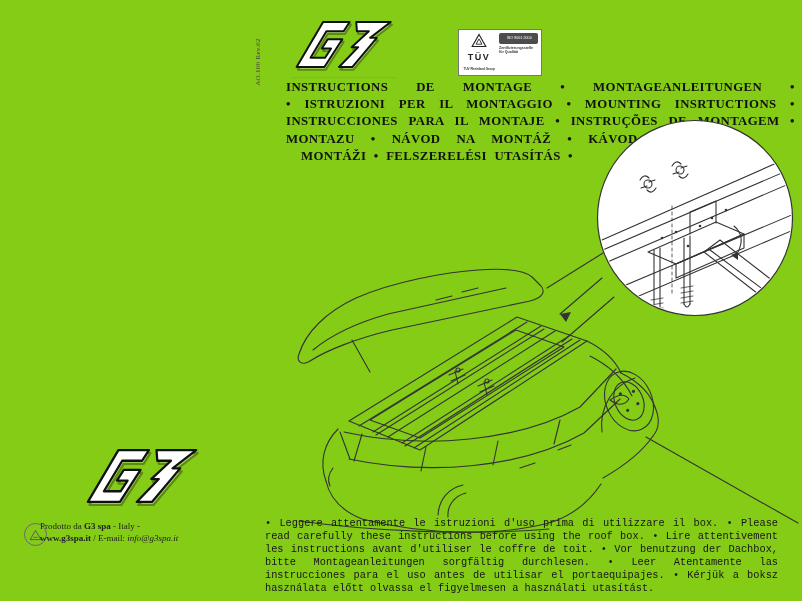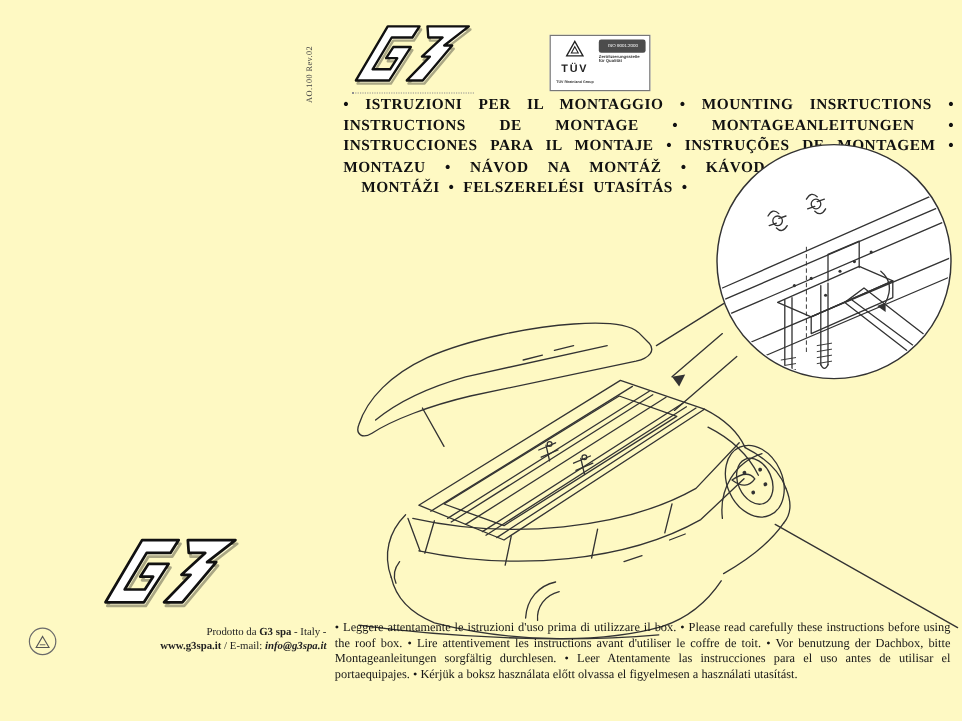--- a/index.html
+++ b/index.html
@@ -1,16 +1,16 @@
 <!DOCTYPE html>
 <html><head>
 <meta charset="utf-8">
 <style>
   html,body{margin:0;padding:0;background:#fff;}
-  .page{position:relative;width:802px;height:601px;background:#fef9c3;
+  .page{position:relative;width:802px;height:601px;background:#84cc16;
         font-family:"Liberation Serif",serif;color:#1b1b1b;overflow:hidden;}
   
   .doc-code{position:absolute;left:230px;top:57px;width:58px;height:10px;
             font-size:7px;color:#444;text-align:center;letter-spacing:.3px;
             transform:rotate(-90deg);transform-origin:center;white-space:nowrap;}
   
   .logo-top{position:absolute;left:284px;top:16px;width:114px;height:57px;}
   .logo-tagline{position:absolute;left:293px;top:77px;width:102px;height:0;
                 border-top:1px dotted #8f8f8f;}
   .logo-bottom{position:absolute;left:78px;top:441px;width:122px;height:70px;}
@@ -29,27 +29,27 @@
   .tuv-sub{color:#333;font-weight:bold;font-size:6px;line-height:6px;overflow:hidden;}
   .tuv-sub span{display:inline-block;transform:scale(.6);transform-origin:0 0;white-space:normal;width:64px;}
   
   .title{position:absolute;left:286px;top:79px;width:509px;font-weight:bold;
          font-size:12.8px;line-height:17.2px;letter-spacing:.4px;color:#111;}
   .tl{text-align:justify;text-align-last:justify;height:17.2px;overflow:hidden;}
   .tl.w4{width:352px;}
   .tl.w5{width:378px;}
   .tl.w6{width:272px;margin-left:15px;}
   
-  .footer{position:absolute;left:279px;top:517px;width:513px;font-size:10.3px;
-          line-height:13px;text-align:justify;color:#161616;}
-  
-  .company{position:absolute;left:40px;top:521px;width:232px;text-align:right;
+  .footer{position:absolute;left:265px;top:517px;width:513px;font-size:10.3px;
+          line-height:13px;text-align:justify;color:#161616;font-family:Liberation Mono, monospace;}
+  
+  .company{position:absolute;left:40px;top:521px;width:232px;text-align:left;
            font-size:9px;line-height:11.6px;color:#222;}
   .company .b{font-weight:bold;}
-  .company .bi{font-weight:bold;font-style:italic;margin-top:27px;}
+  .company .bi{font-weight:normal;font-style:italic;margin-top:27px;}
   .stamp{position:absolute;left:24px;top:523px;width:23px;height:23px;border:1px solid #6a6a6a;
          border-radius:50%;display:flex;align-items:center;justify-content:center;box-sizing:border-box;}
   
   .art{position:absolute;left:0;top:0;width:802px;height:601px;}
 </style>
 </head>
 <body>
 
 <div class="page">
 
@@ -90,22 +90,22 @@
         <span>ISO 9001:2000</span>
       </div>
       <div class="tuv-sub">
         <span>Zertifizierungsstelle für Qualität</span>
       </div>
     </div>
   </div>
 
   
   <div class="title">
+    <div class="tl">INSTRUCTIONS DE MONTAGE • MONTAGEANLEITUNGEN •</div>
     <div class="tl">• ISTRUZIONI PER IL MONTAGGIO • MOUNTING INSRTUCTIONS •</div>
-    <div class="tl">INSTRUCTIONS DE MONTAGE • MONTAGEANLEITUNGEN •</div>
     <div class="tl">INSTRUCCIONES PARA IL MONTAJE • INSTRUÇÕES DE MONTAGEM •</div>
     <div class="tl w5">MONTAZU • NÁVOD NA MONTÁŽ • KÁVOD K</div>
     <div class="tl w6">MONTÁŽI • FELSZERELÉSI UTASÍTÁS •</div>
   </div>
 
   
   <svg class="art" viewBox="0 0 802 601">
     <g stroke="#333" fill="none" stroke-width="1.1" stroke-linecap="round" stroke-linejoin="round">
 
       <path d="M547 288 L603 253"></path>

